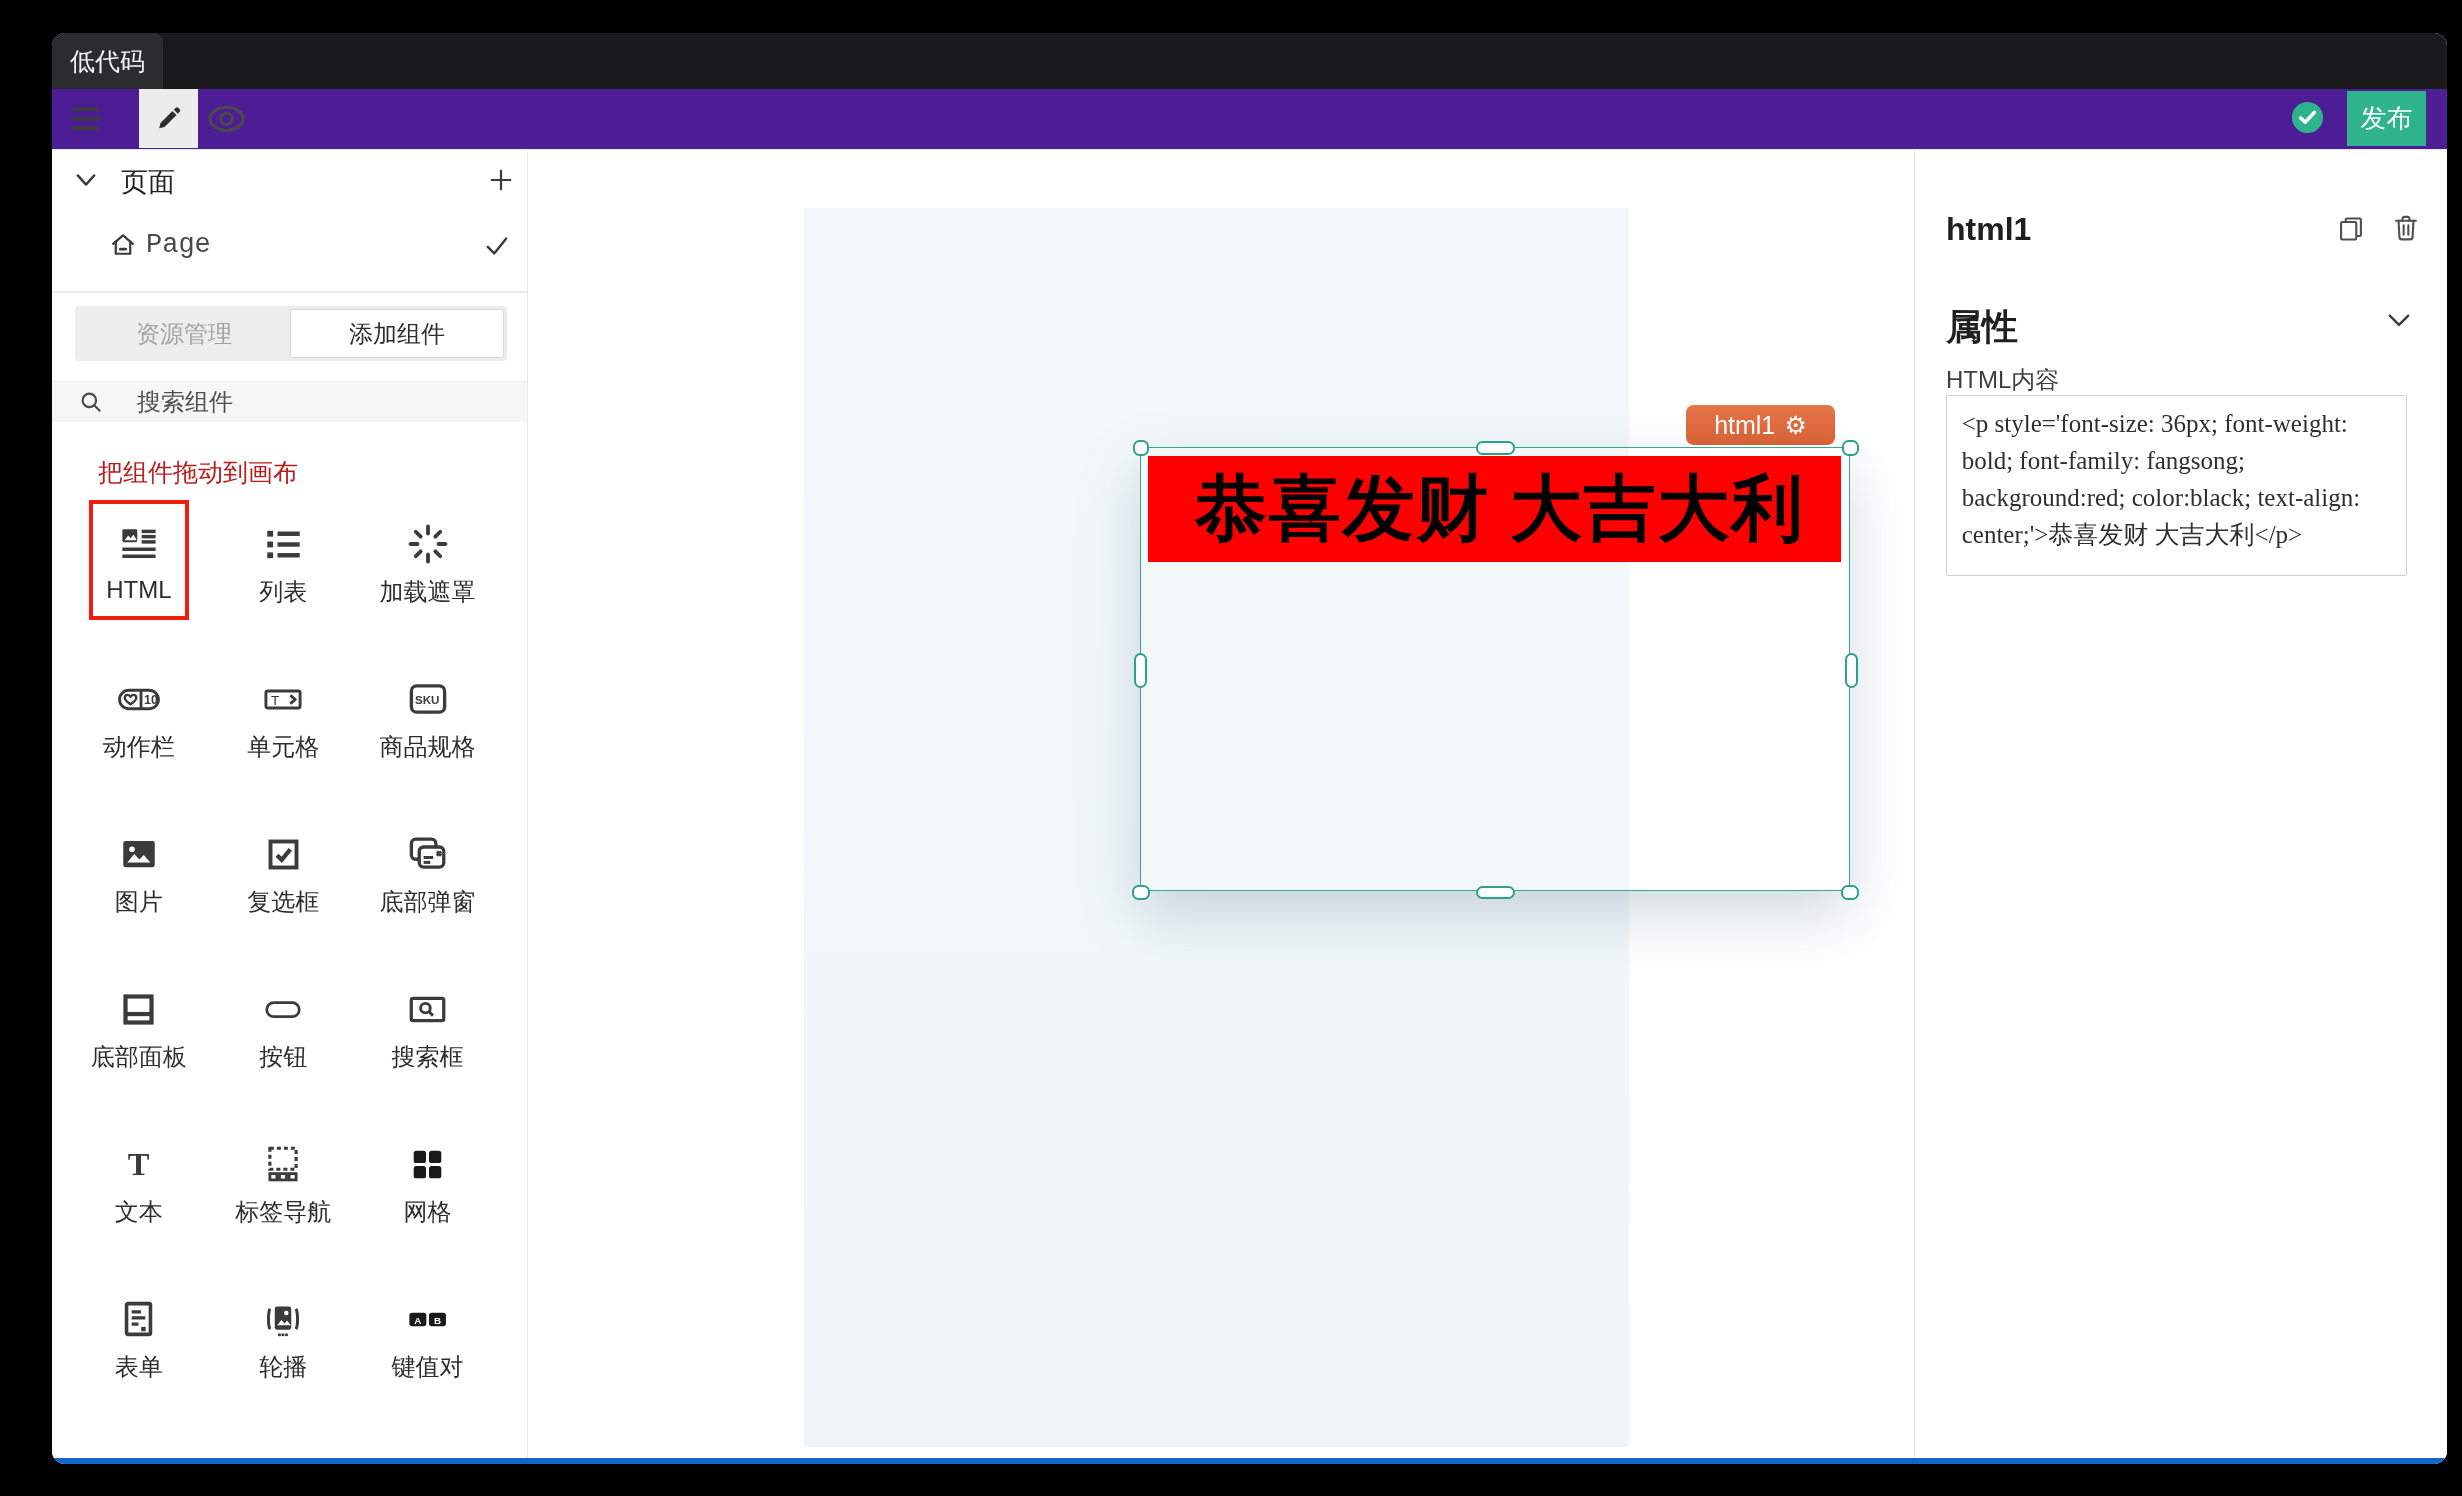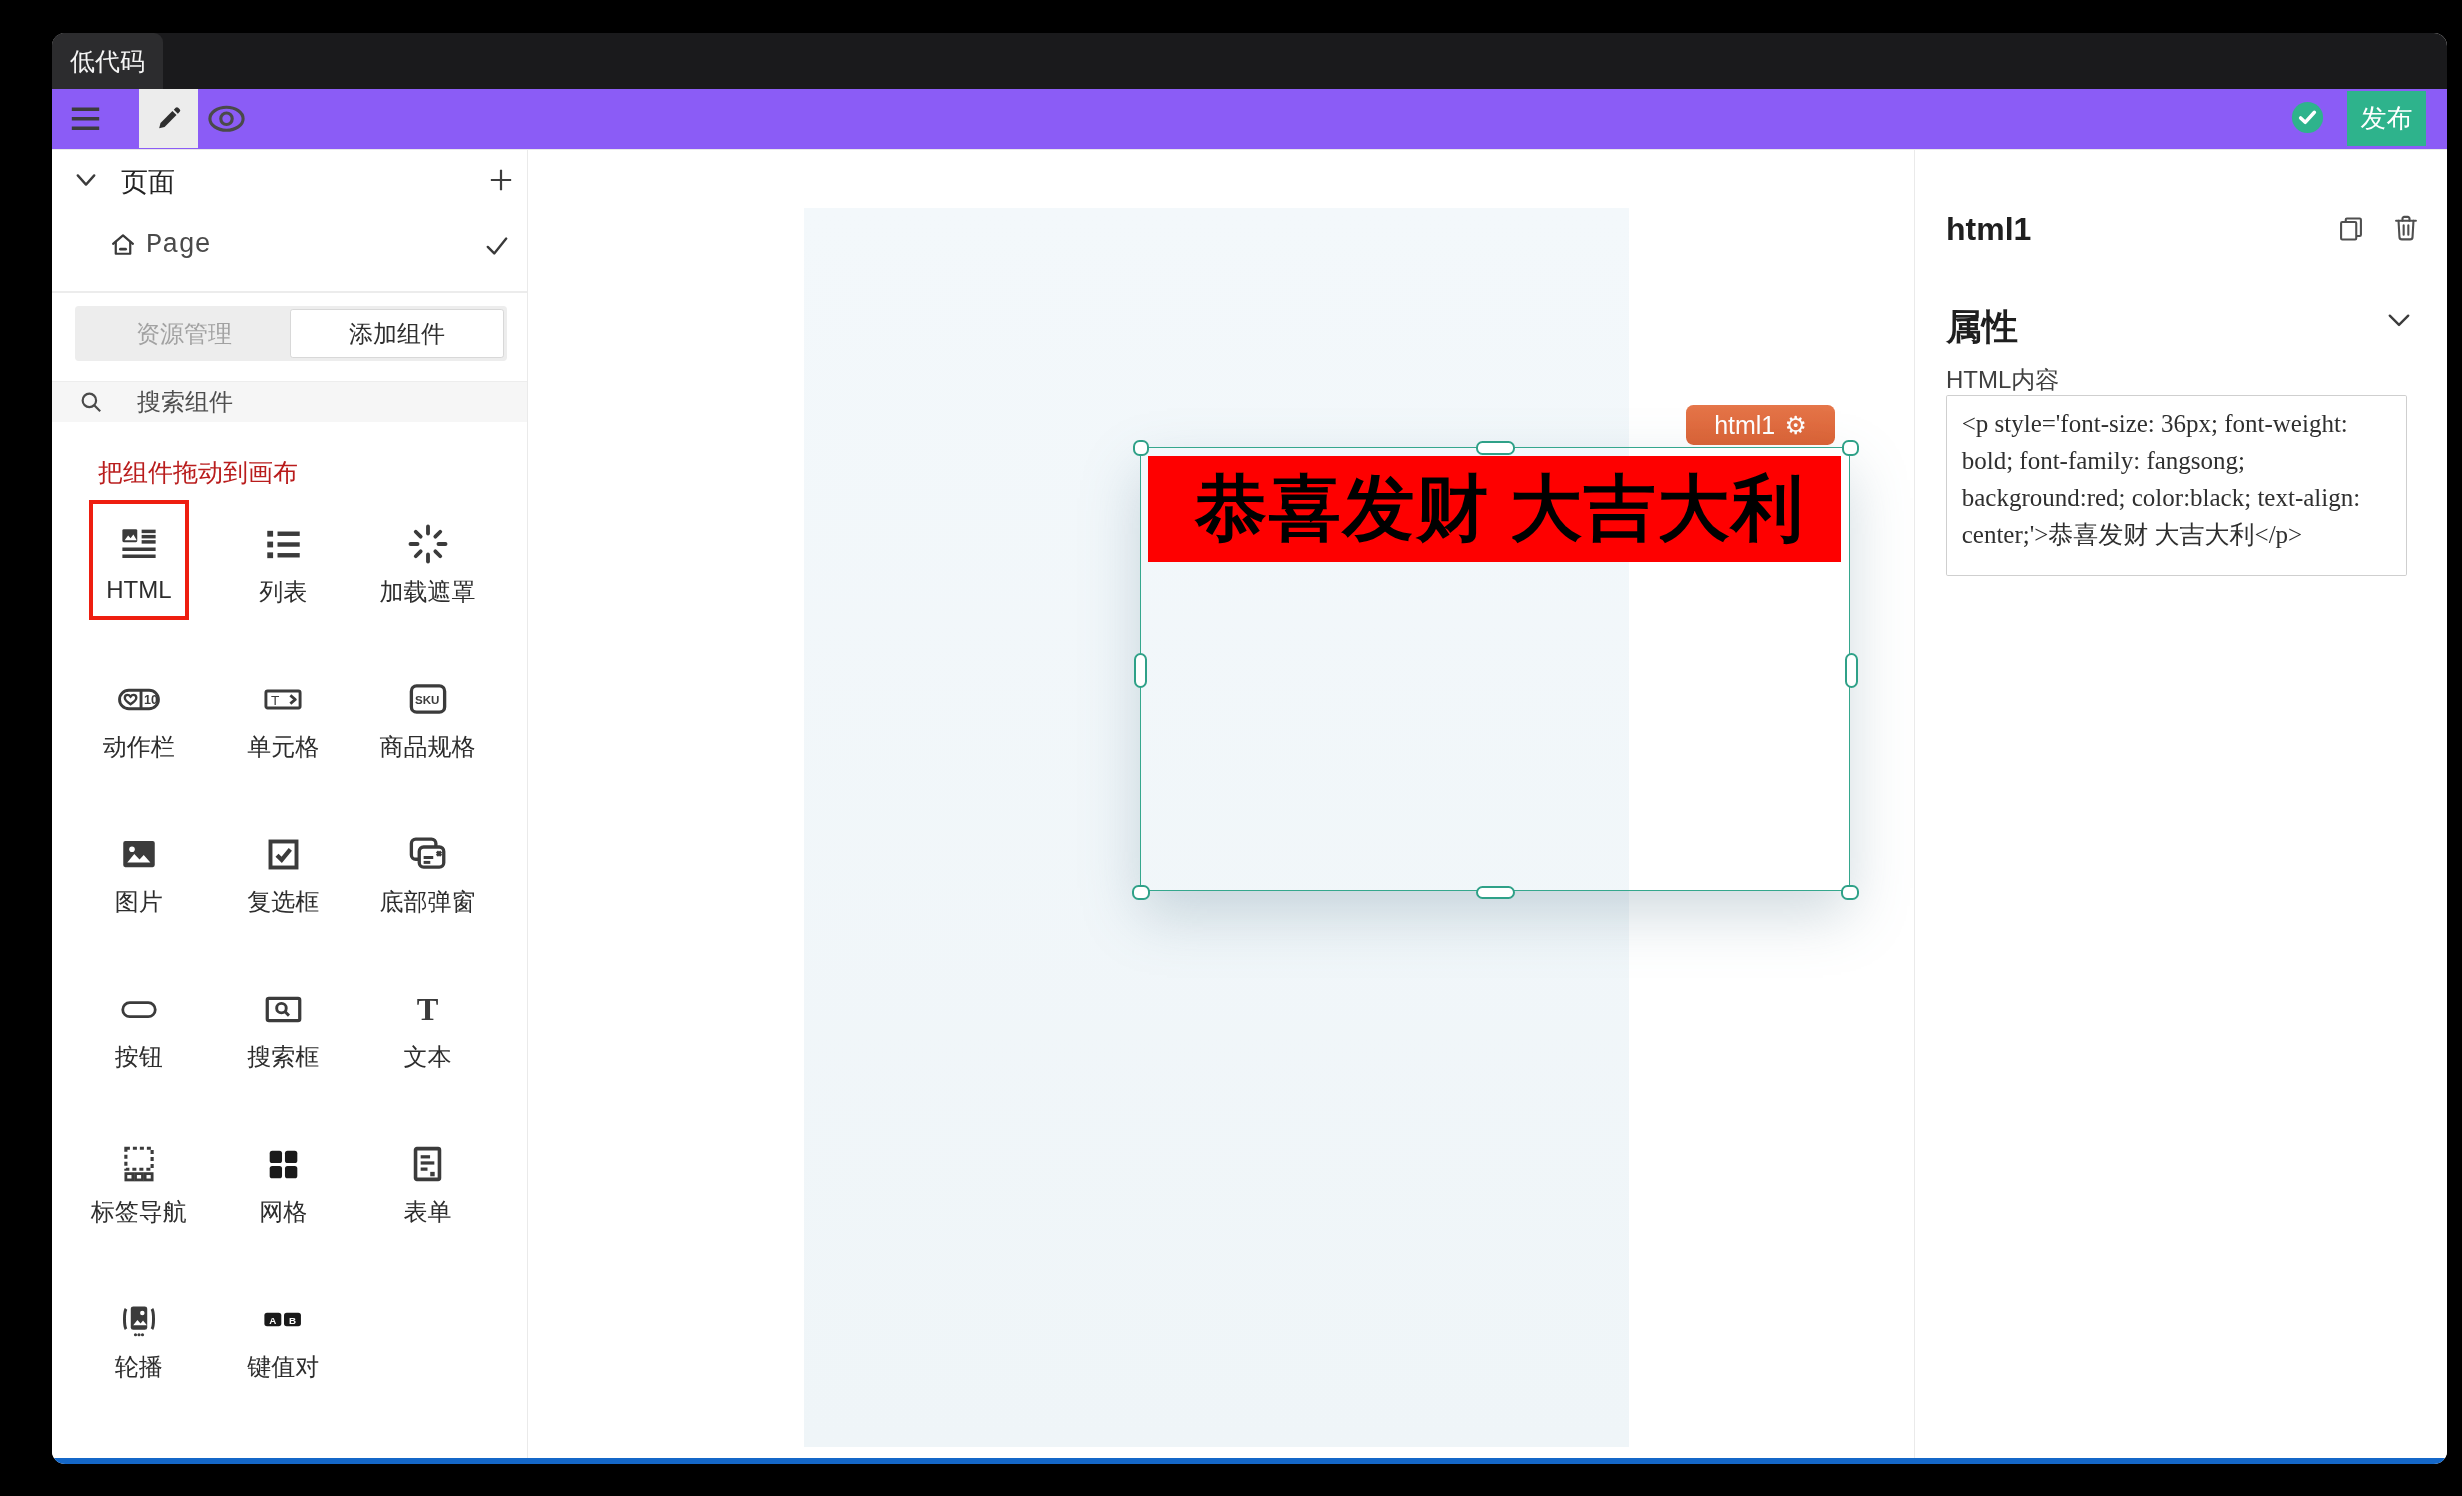--- a/index.html
+++ b/index.html
@@ -11,21 +11,21 @@
   .window { position:absolute; left:52px; top:33px; width:2395px; height:1431px;
             background:#fff; border-radius:13px; overflow:hidden; }
 
   
   .titlebar { position:absolute; left:0; top:0; width:100%; height:56px; background:#1a1a1c; }
   .titletab { position:absolute; left:0; top:0; width:111px; height:56px; background:#2c2c2e;
               border-radius:13px 9.2px 0 0; display:flex; align-items:center; justify-content:center;
               color:#f5f5f5; font-size:25px; }
 
   
-  .toolbar { position:absolute; left:0; top:56px; width:100%; height:61px; background:#8b5cf6;
+  .toolbar { position:absolute; left:0; top:56px; width:100%; height:61px; background:#4c1d95;
              border-bottom:1.8px solid #e8e8e8; }
   .tb-icon { position:absolute; top:0; height:59px; display:flex; align-items:center; justify-content:center; cursor:pointer; }
   .tb-menu { left:13px; width:41px; }
   .tb-edit { left:87px; width:59px; background:#ececec; }
   .tb-eye  { left:151px; width:46px; }
   .tb-check { position:absolute; top:12px; left:2239px; width:33px; height:33px; }
   .tb-publish { position:absolute; top:1.8px; right:21px; width:79px; height:55px; background:#2eb38c;
                 color:#fff; font-size:26px; display:flex; align-items:center; justify-content:center;
                 border:none; cursor:pointer; }
 
@@ -310,20 +310,29 @@
                 <line x1="10" y1="14" x2="15.5" y2="14"></line>
                 <line x1="10" y1="16.8" x2="13.8" y2="16.8"></line>
                 <path d="M17.6 10.6l2.4 2.4M20 10.6l-2.4 2.4"></path>
               </g>
             </svg>
           </span>
     <span class="comp-label">底部弹窗</span>
   </div>
         <div class="comp">
     <span class="comp-icon">
+            <svg width="39" height="39" viewBox="0 0 24 24">
+              <rect x="4" y="4" width="16" height="16" fill="none" stroke="#3b3b3b" stroke-width="2.6"></rect>
+              <line x1="4" y1="14.8" x2="20" y2="14.8" stroke="#3b3b3b" stroke-width="2.6"></line>
+            </svg>
+          </span>
+    <span class="comp-label">底部面板</span>
+  </div>
+        <div class="comp">
+    <span class="comp-icon">
             <svg width="44" height="39" viewBox="0 0 24 24">
               <rect x="2" y="7.8" width="20" height="8.6" rx="4.3" fill="none" stroke="#3b3b3b" stroke-width="1.7"></rect>
             </svg>
           </span>
     <span class="comp-label">按钮</span>
   </div>
         <div class="comp">
     <span class="comp-icon">
             <svg width="41" height="41" viewBox="0 0 24 24">
               <rect x="2.5" y="5.5" width="19" height="13" rx="1" fill="none" stroke="#3b3b3b" stroke-width="1.9"></rect>

